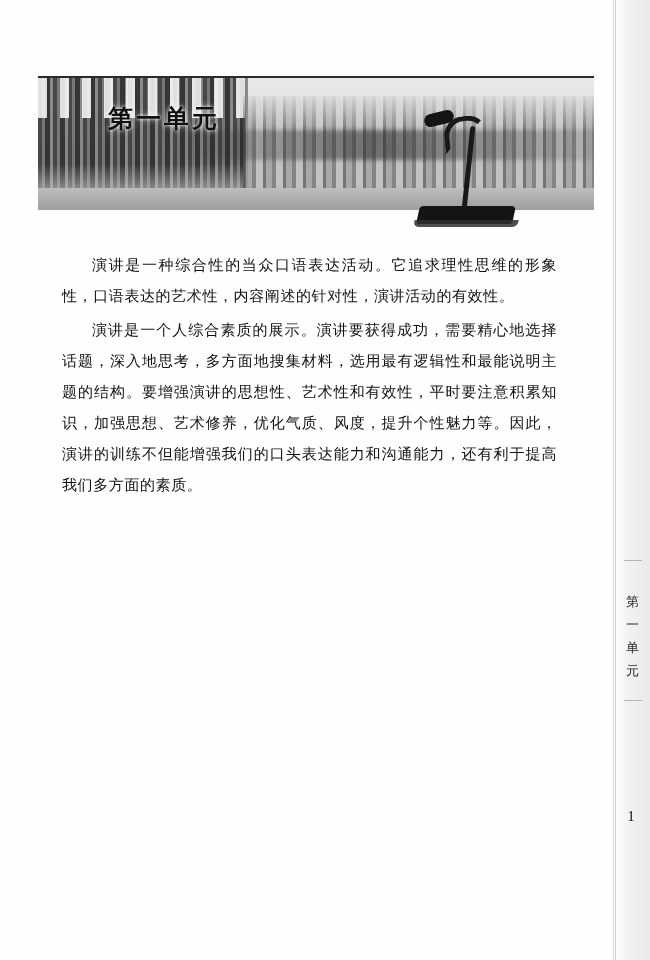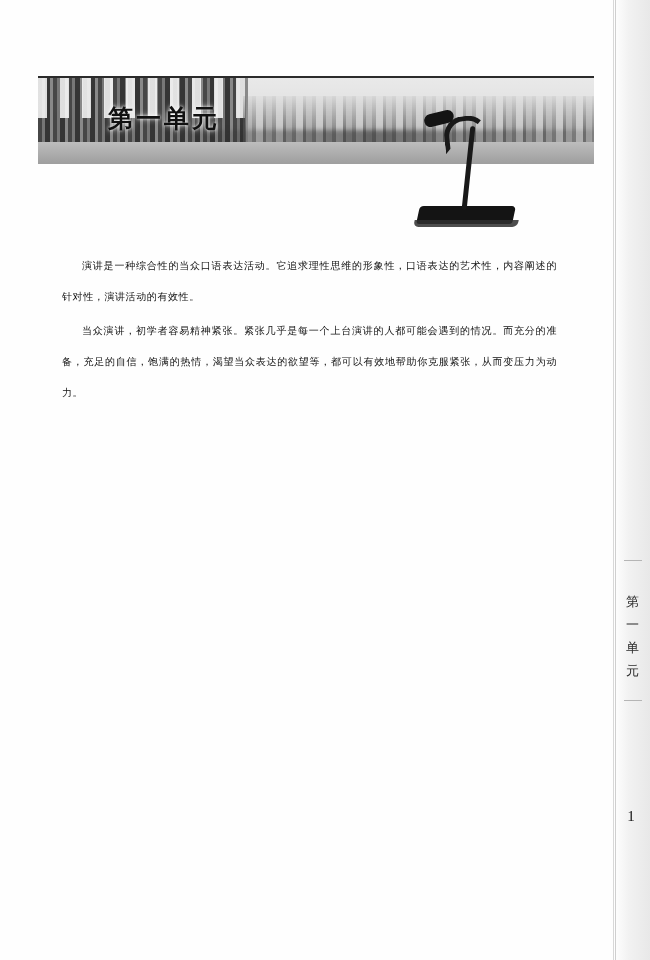--- a/index.html
+++ b/index.html
@@ -77,21 +77,21 @@
     font-size: 15px;
     color: #111;
   }
 
   
   .banner {
     position: absolute;
     left: 38px;
     top: 78px;
     width: 556px;
-    height: 86px;
+    height: 132px;
     overflow: hidden;
     background: #84cc16;
   }
   .banner-rule {
     position: absolute;
     left: 38px;
     top: 76px;
     width: 556px;
     height: 2px;
     background: #2b2b2b;
@@ -228,21 +228,21 @@
   }
 
   
   .body-text {
     position: absolute;
     left: 62px;
     top: 250px;
     width: 512px;
   }
   .para {
-    font-size: 10px;
+    font-size: 15px;
     line-height: 31px;
     text-align: justify;
     text-indent: 2em;
     margin: 0 17px 3px 0;
     letter-spacing: .6px;
     color: #111;
   }
 </style>
 </head>
 <body>
@@ -274,16 +274,16 @@
   <div class="mic">
     <div class="mic-base"></div>
     <div class="mic-base-shadow"></div>
     <div class="mic-stem"></div>
     <div class="mic-neck"></div>
     <div class="mic-head"></div>
   </div>
 
   <div class="body-text">
     <p class="para">演讲是一种综合性的当众口语表达活动。它追求理性思维的形象性，口语表达的艺术性，内容阐述的针对性，演讲活动的有效性。</p>
-    <p class="para">当众演讲，初学者容易精神紧张。紧张几乎是每一个上台演讲的人都可能会遇到的情况。而充分的准备，充足的自信，饱满的热情，渴望当众表达的欲望等，都可以有效地帮助你克服紧张，从而变压力为动力。</p>
+    <p class="para">演讲是一个人综合素质的展示。演讲要获得成功，需要精心地选择话题，深入地思考，多方面地搜集材料，选用最有逻辑性和最能说明主题的结构。要增强演讲的思想性、艺术性和有效性，平时要注意积累知识，加强思想、艺术修养，优化气质、风度，提升个性魅力等。因此，演讲的训练不但能增强我们的口头表达能力和沟通能力，还有利于提高我们多方面的素质。</p>
   </div>
 
 </div>
 
 </body></html>

